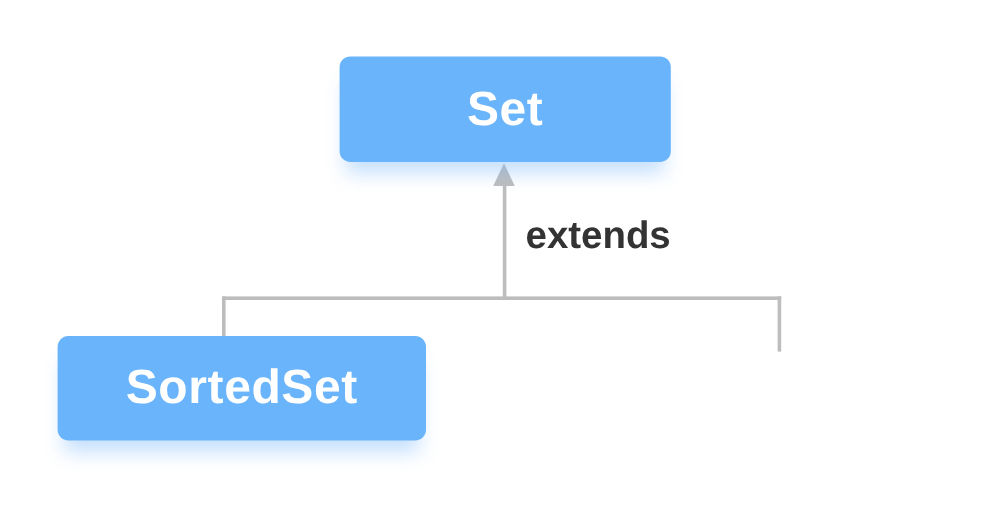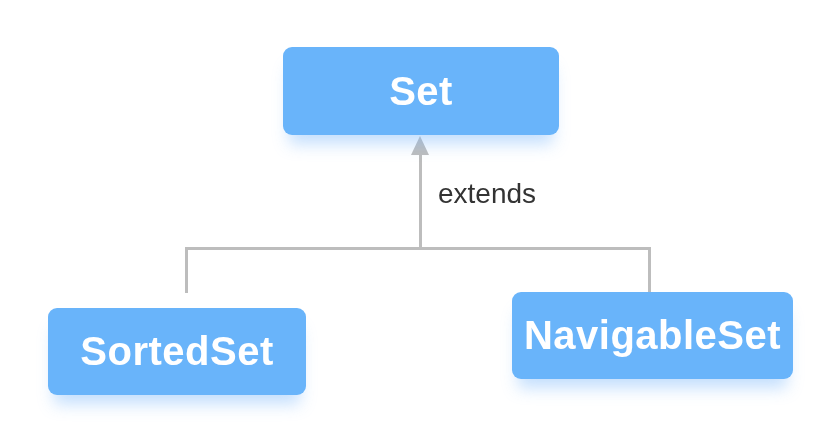--- a/index.html
+++ b/index.html
@@ -22,21 +22,21 @@
     justify-content: center;
     background: #69b4fa;
     color: #ffffff;
     font-weight: bold;
     font-size: 40px;
     border-radius: 9px;
     box-shadow: 0 15px 16px -6px rgba(125, 185, 250, 0.45);
     letter-spacing: 0.5px;
   }
   .node-set        { left: 283px; top: 47px;  width: 276px; height: 88px; text-align: center; }
-  .node-sortedset  { left: 48px;  top: 308px; width: 258px; height: 87px; text-align: center; }
+  .node-sortedset  { left: 48px;  top: 280px; width: 307px; height: 87px; text-align: center; }
   .node-navigable  { left: 512px; top: 292px; width: 281px; height: 87px; }
 
   .line {
     position: absolute;
     background: #bdbdbd;
   }
   .line-h       { left: 185px; top: 247px; width: 466px; height: 3px; }
   .line-v-left  { left: 185px; top: 247px; width: 3px;   height: 46px; }
   .line-v-right { left: 648px; top: 247px; width: 3px;   height: 46px; }
   .line-v-mid   { left: 419px; top: 151px; width: 3px;   height: 99px; }
@@ -48,37 +48,36 @@
     width: 0;
     height: 0;
     border-left: 9px solid transparent;
     border-right: 9px solid transparent;
     border-bottom: 19px solid #bdbdbd;
   }
   .edge-label {
     position: absolute;
     left: 438px;
     top: 178px;
-    font-size: 28px;
-    font-weight: normal;
+    font-size: 32px;
+    font-weight: bold;
     color: #333333;
   }
 </style>
 </head>
 <body>
 
 <div class="canvas">
 
   <div class="line line-v-mid"></div>
   <div class="arrowhead"></div>
   <div class="line line-h"></div>
   <div class="line line-v-left"></div>
   <div class="line line-v-right"></div>
 
   <div class="edge-label">extends</div>
 
   <div class="node node-set">Set</div>
 
   <div class="node node-sortedset">SortedSet</div>
 
-  <div class="node node-navigable">NavigableSet</div>
 
 </div>
 
 </body></html>

